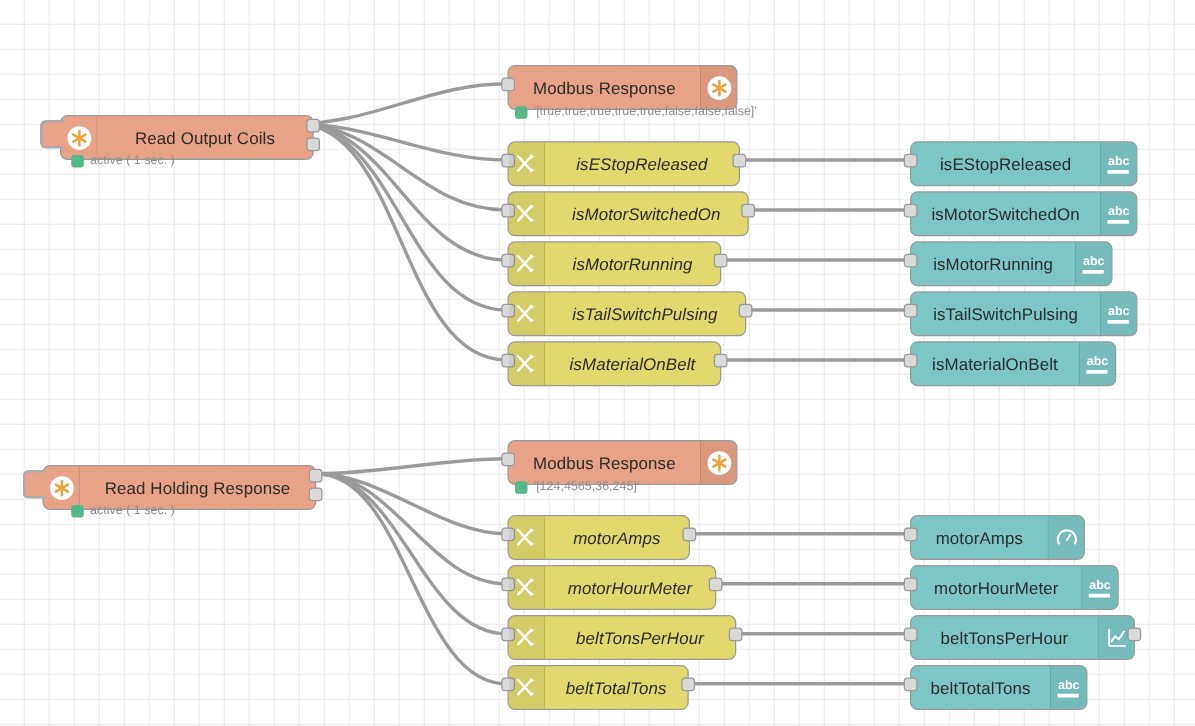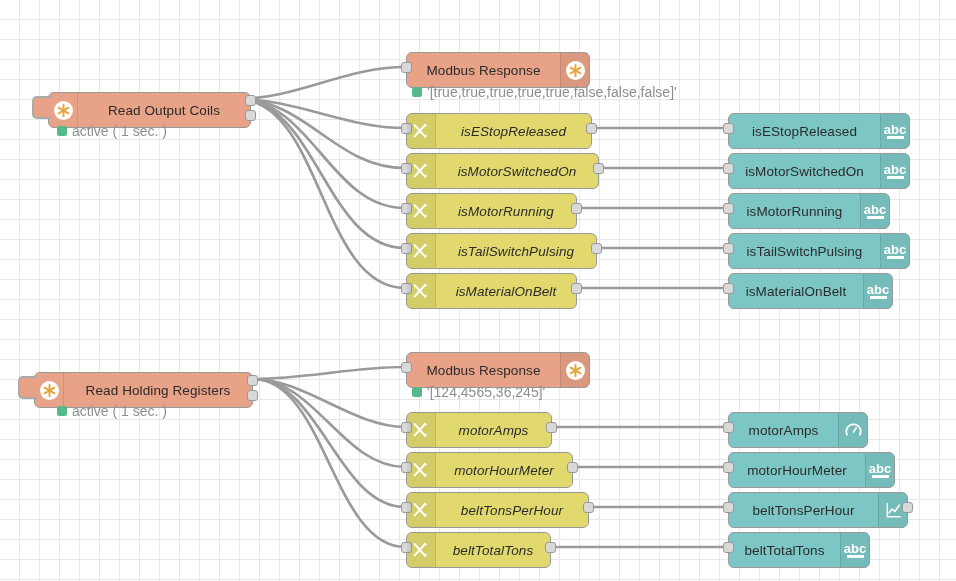--- a/index.html
+++ b/index.html
@@ -94,38 +94,38 @@
     background: #ffffff;
     display: flex; align-items: center; justify-content: center;
   }
   .ico-asterisk svg { display: block; }
 
   
   .ico-abc {
     display: flex; flex-direction: column; align-items: center;
   }
   .ico-abc .t {
-    font-size: 13px; font-weight: bold; color: #ffffff;
+    font-size: 10px; font-weight: bold; color: #ffffff;
     font-family: "Liberation Sans", sans-serif; line-height: 11px;
   }
   .ico-abc .bar { width: 17px; height: 2.5px; background: #ffffff; margin-top: 1.5px; }
 
   
   .status {
     position: absolute;
     display: flex;
     align-items: center;
     gap: 5px;
     white-space: nowrap;
   }
   .status .dot {
     width: 10px; height: 10px; border-radius: 2.5px; background: #53b88a;
     flex: 0 0 10px;
   }
-  .status .txt { font-size: 14px; color: #8e8e8e; }
+  .status .txt { font-size: 10px; color: #8e8e8e; }
 </style>
 </head>
 <body>
 
 <div id="canvas">
 
   <svg id="wires" viewBox="0 0 956 581">
 
     <path class="wire" d="M237,99 C297,99 345,67 405,67"></path>
     <path class="wire" d="M237,99 C297,99 345,128 405,128"></path>
@@ -331,21 +331,21 @@
       <span class="ico-asterisk">
         <svg width="15" height="15" viewBox="0 0 16 16">
           <g stroke="#e8a33d" stroke-width="2.1" stroke-linecap="round">
             <line x1="8" y1="2" x2="8" y2="14"></line>
             <line x1="2.8" y1="5" x2="13.2" y2="11"></line>
             <line x1="2.8" y1="11" x2="13.2" y2="5"></line>
           </g>
         </svg>
       </span>
     </div>
-    <div class="label">Read Holding Registers</div>
+    <div class="label">Read Holding Response</div>
     <div class="port out" style="top:2px;"></div>
     <div class="port out" style="top:17px;"></div>
   </div>
   <div class="status" style="left:57px; top:403px;">
     <span class="dot"></span>
     <span class="txt">active ( 1 sec. )</span>
   </div>
 
   <div class="node n-modbus" style="left:406px; top:352px; width:184px;">
     <div class="port in" style="top:9px;"></div>

